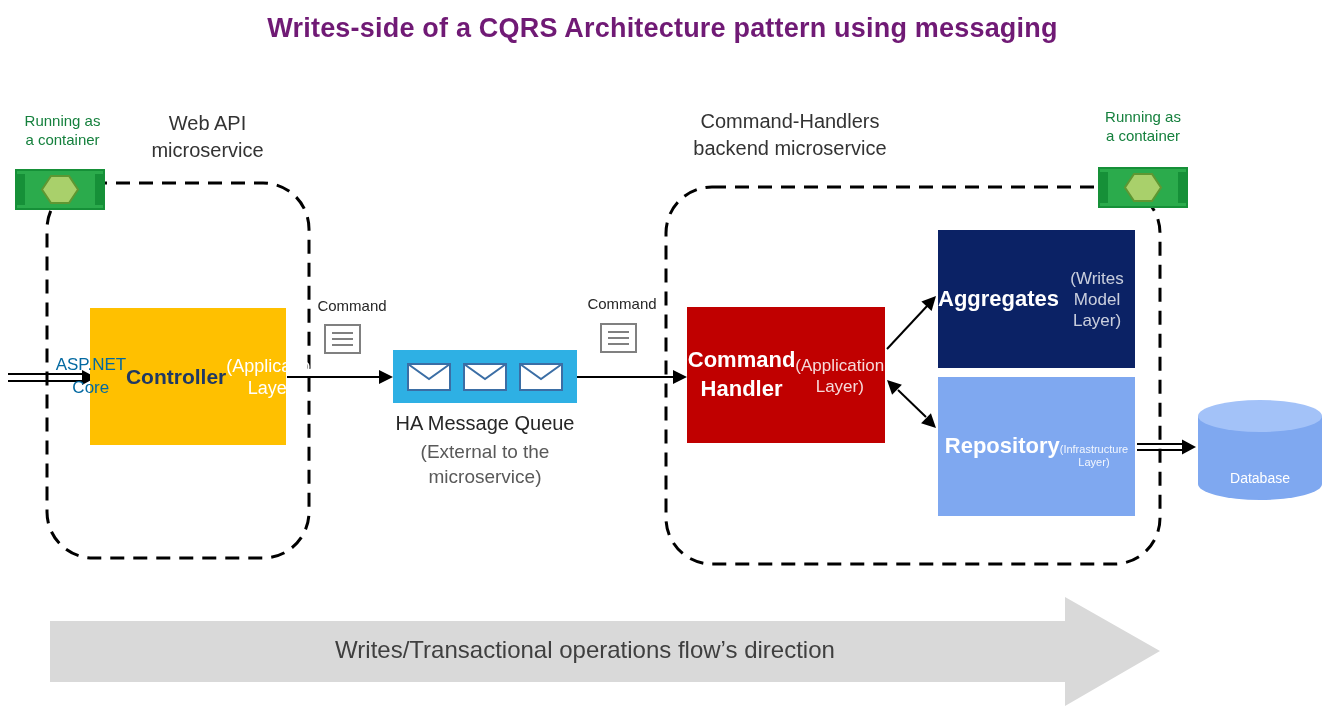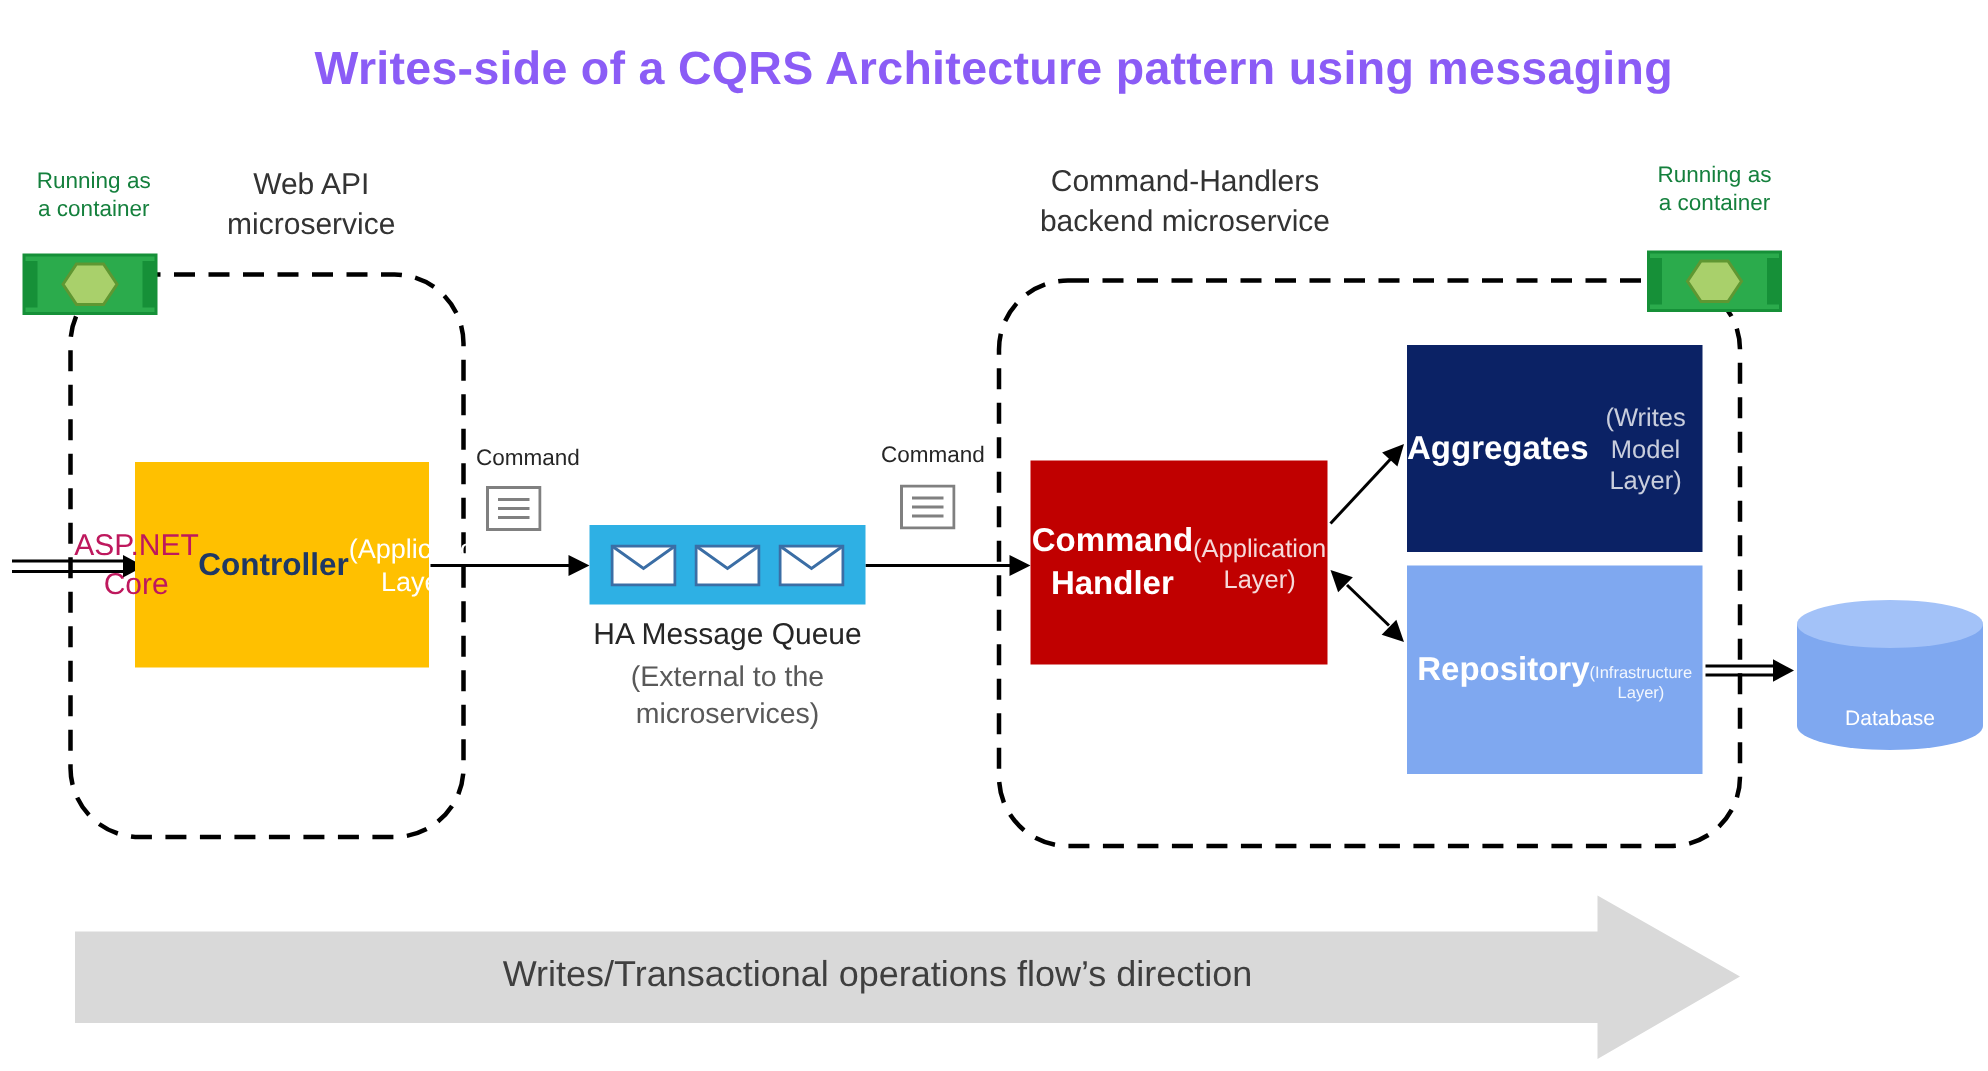--- a/index.html
+++ b/index.html
@@ -5,43 +5,43 @@
   * { margin:0; padding:0; box-sizing:border-box; }
   html,body { background:#fff; }
   .canvas {
     position:relative; width:1325px; height:714px; background:#fff;
     font-family:"Liberation Sans", sans-serif; overflow:hidden;
   }
   .abs { position:absolute; }
   .pre { white-space:pre-line; }
 
   .title {
-    top:28px; left:0; width:100%; text-align:center;
-    font-size:31px; font-weight:700; color:#8b5cf6; letter-spacing:.2px;
+    top:13px; left:0; width:100%; text-align:center;
+    font-size:27px; font-weight:700; color:#701a75; letter-spacing:.2px;
     z-index:2;
   }
 
   #connector-layer { position:absolute; top:0; left:0; z-index:1; pointer-events:none; }
 
   .group-label {
     font-size:20px; color:#333; text-align:center; line-height:1.35; z-index:2;
   }
   .running-note {
     font-size:15px; color:#15803d; text-align:center; line-height:1.25; z-index:2;
   }
   .container-icon { z-index:3; }
 
   .node {
     display:flex; flex-direction:row; align-items:center; justify-content:center;
     text-align:center; z-index:2;
   }
 
   
   .controller-box { left:90px; top:308px; width:196px; height:137px; background:#FFC000; }
-  .ctl-product { font-size:20px; color:#be185d; line-height:1.3; }
+  .ctl-product { font-size:17px; color:#0369a1; line-height:1.3; }
   .ctl-name    { font-size:21px; color:#1F3864; font-weight:700; line-height:1.3; }
   .ctl-layer   { font-size:18px; color:#ffffff; line-height:1.22; margin-top:2px; }
 
   
   .command-label { font-size:15px; color:#262626; text-align:center; z-index:2; }
   .command-icon  { z-index:2; }
 
   
   .queue-box {
     left:393px; top:350px; width:184px; height:53px; background:#2EB0E4;
@@ -159,21 +159,21 @@
       <rect x="1" y="1" width="42" height="26" fill="#fff" stroke="#3B6EA5" stroke-width="2"></rect>
       <path d="M1 1 L22 16 L43 1" fill="none" stroke="#3B6EA5" stroke-width="2"></path>
     </svg>
     <svg width="44" height="28" viewBox="0 0 44 28">
       <rect x="1" y="1" width="42" height="26" fill="#fff" stroke="#3B6EA5" stroke-width="2"></rect>
       <path d="M1 1 L22 16 L43 1" fill="none" stroke="#3B6EA5" stroke-width="2"></path>
     </svg>
   </div>
   <div class="abs queue-name">HA Message Queue</div>
   <div class="abs queue-note pre">(External to the
-microservices)</div>
+microservice)</div>
 
   <div class="abs command-label" style="left:577px; top:295px; width:90px;">Command</div>
   <div class="abs command-icon" style="left:600px; top:323px;">
     <svg width="37" height="30" viewBox="0 0 37 30">
       <rect x="1" y="1" width="35" height="28" fill="#fff" stroke="#808080" stroke-width="2"></rect>
       <line x1="8" y1="9" x2="29" y2="9" stroke="#808080" stroke-width="2"></line>
       <line x1="8" y1="15" x2="29" y2="15" stroke="#808080" stroke-width="2"></line>
       <line x1="8" y1="21" x2="29" y2="21" stroke="#808080" stroke-width="2"></line>
     </svg>
   </div>

